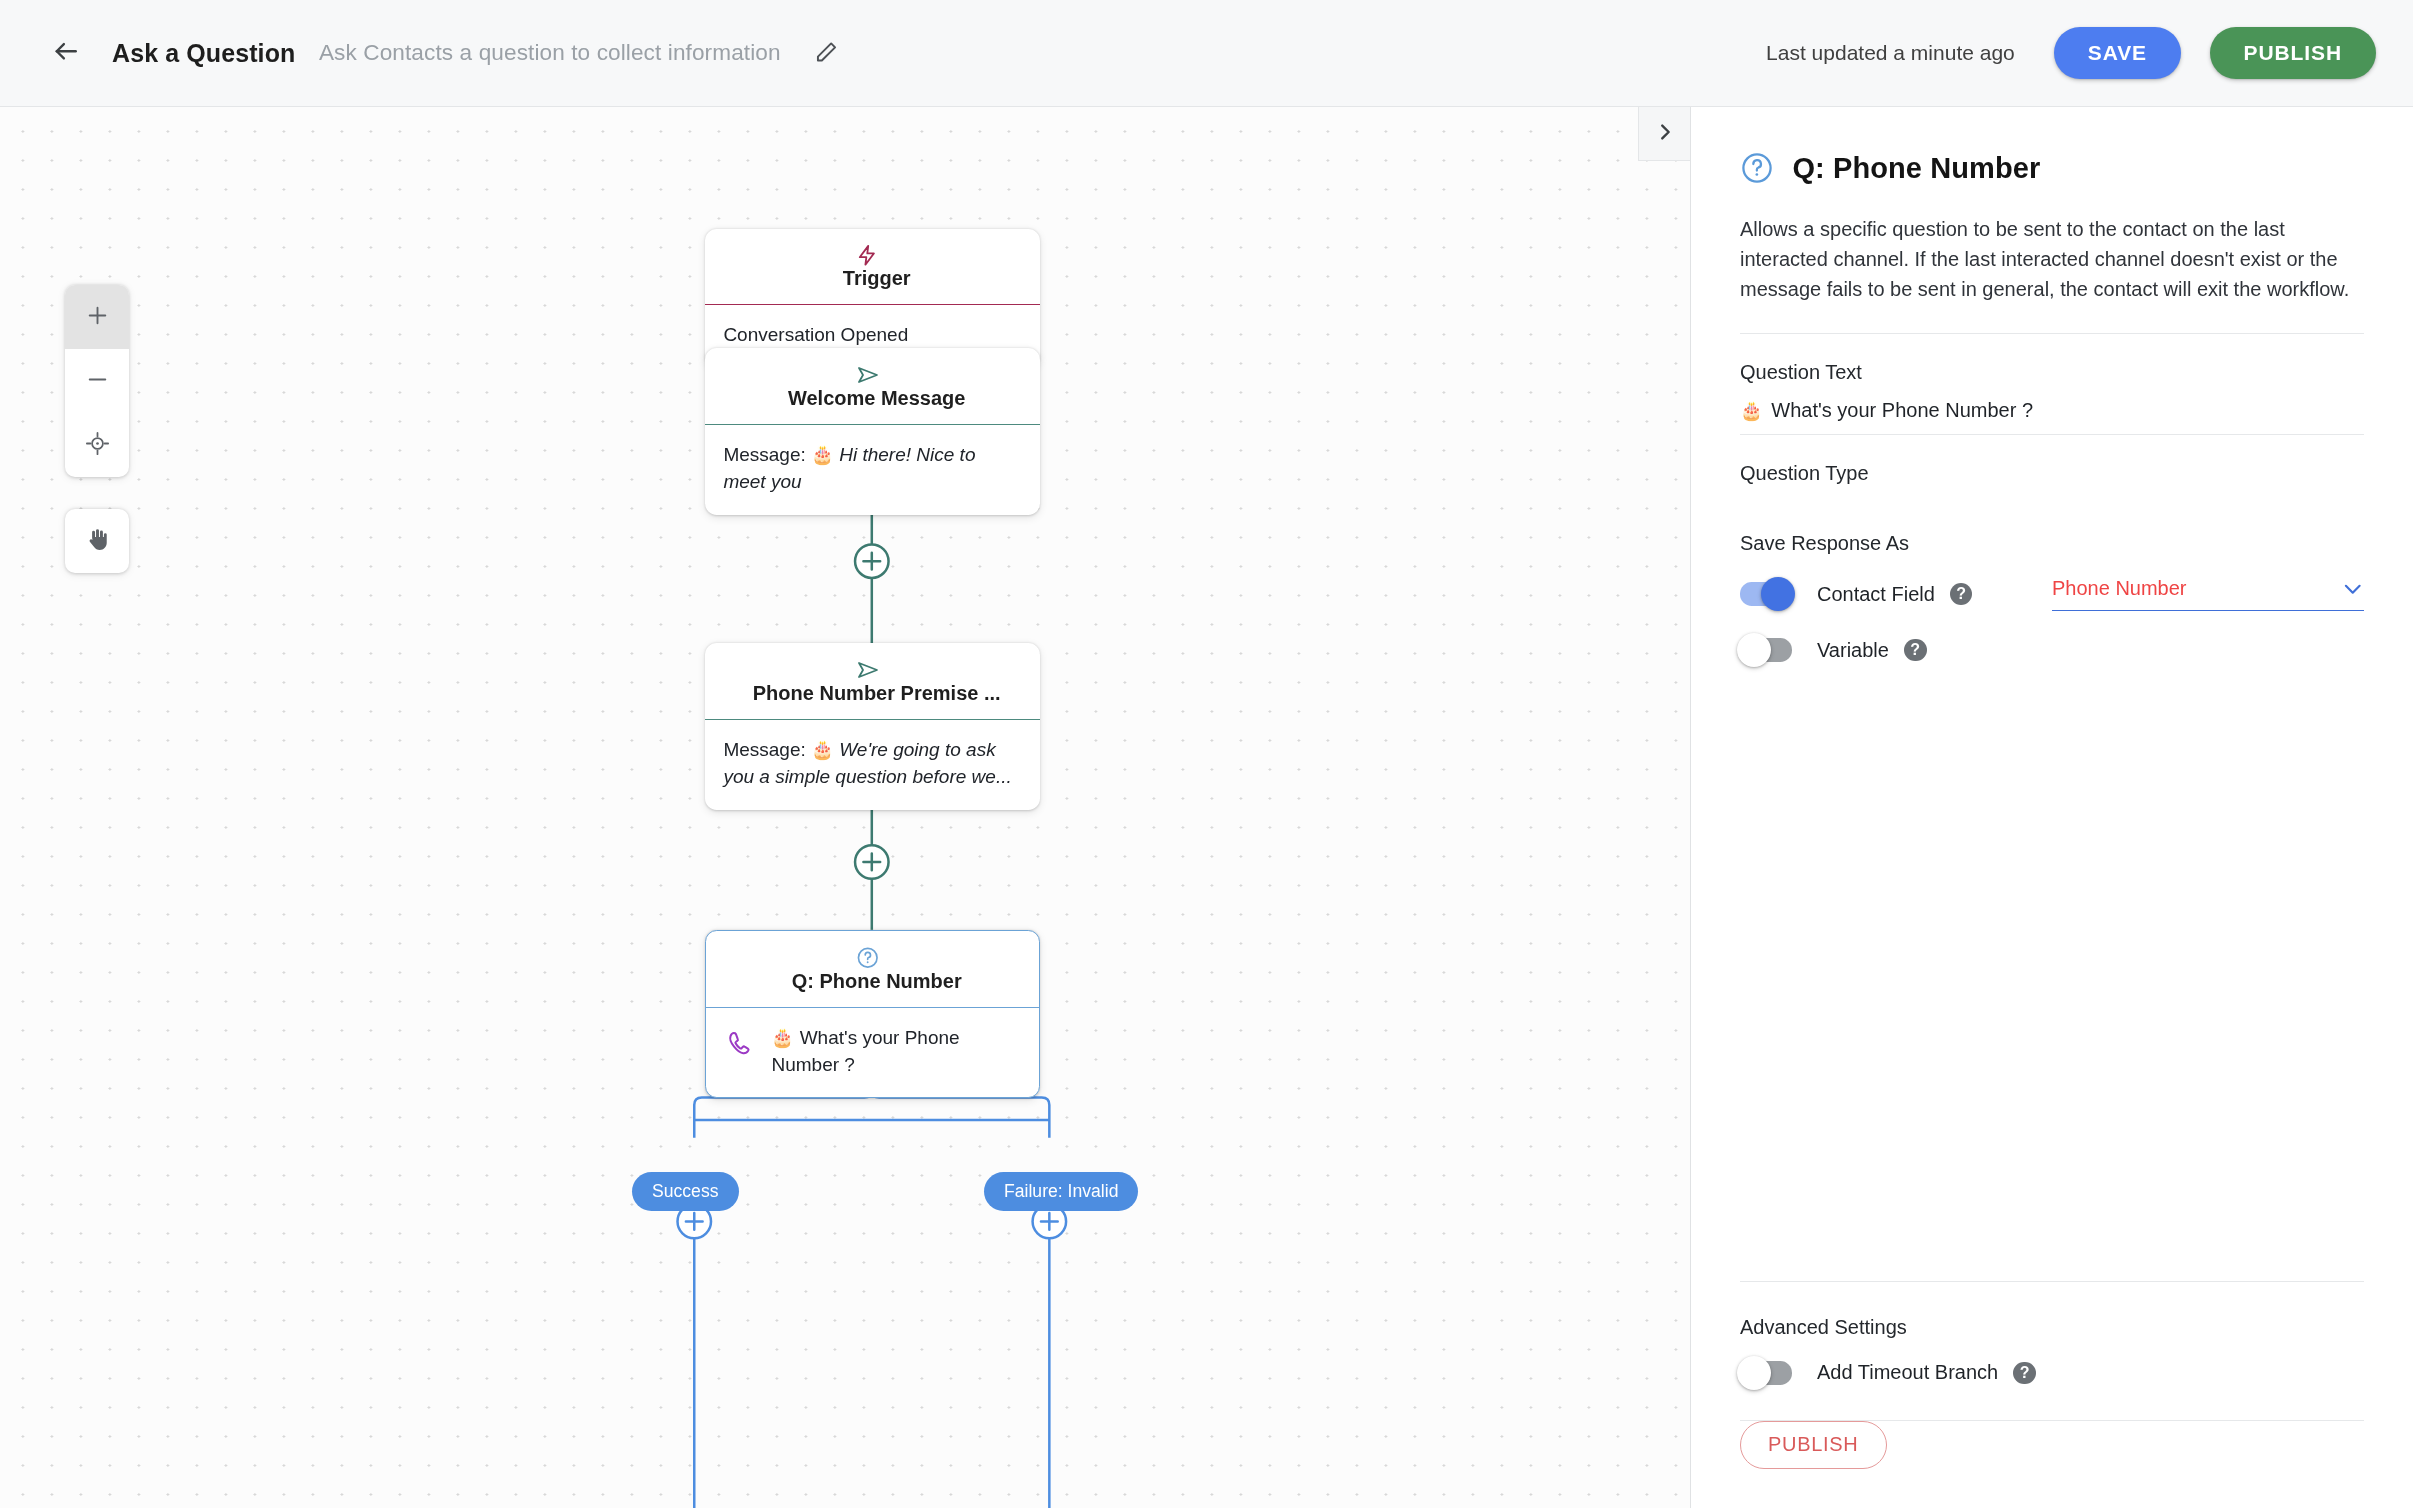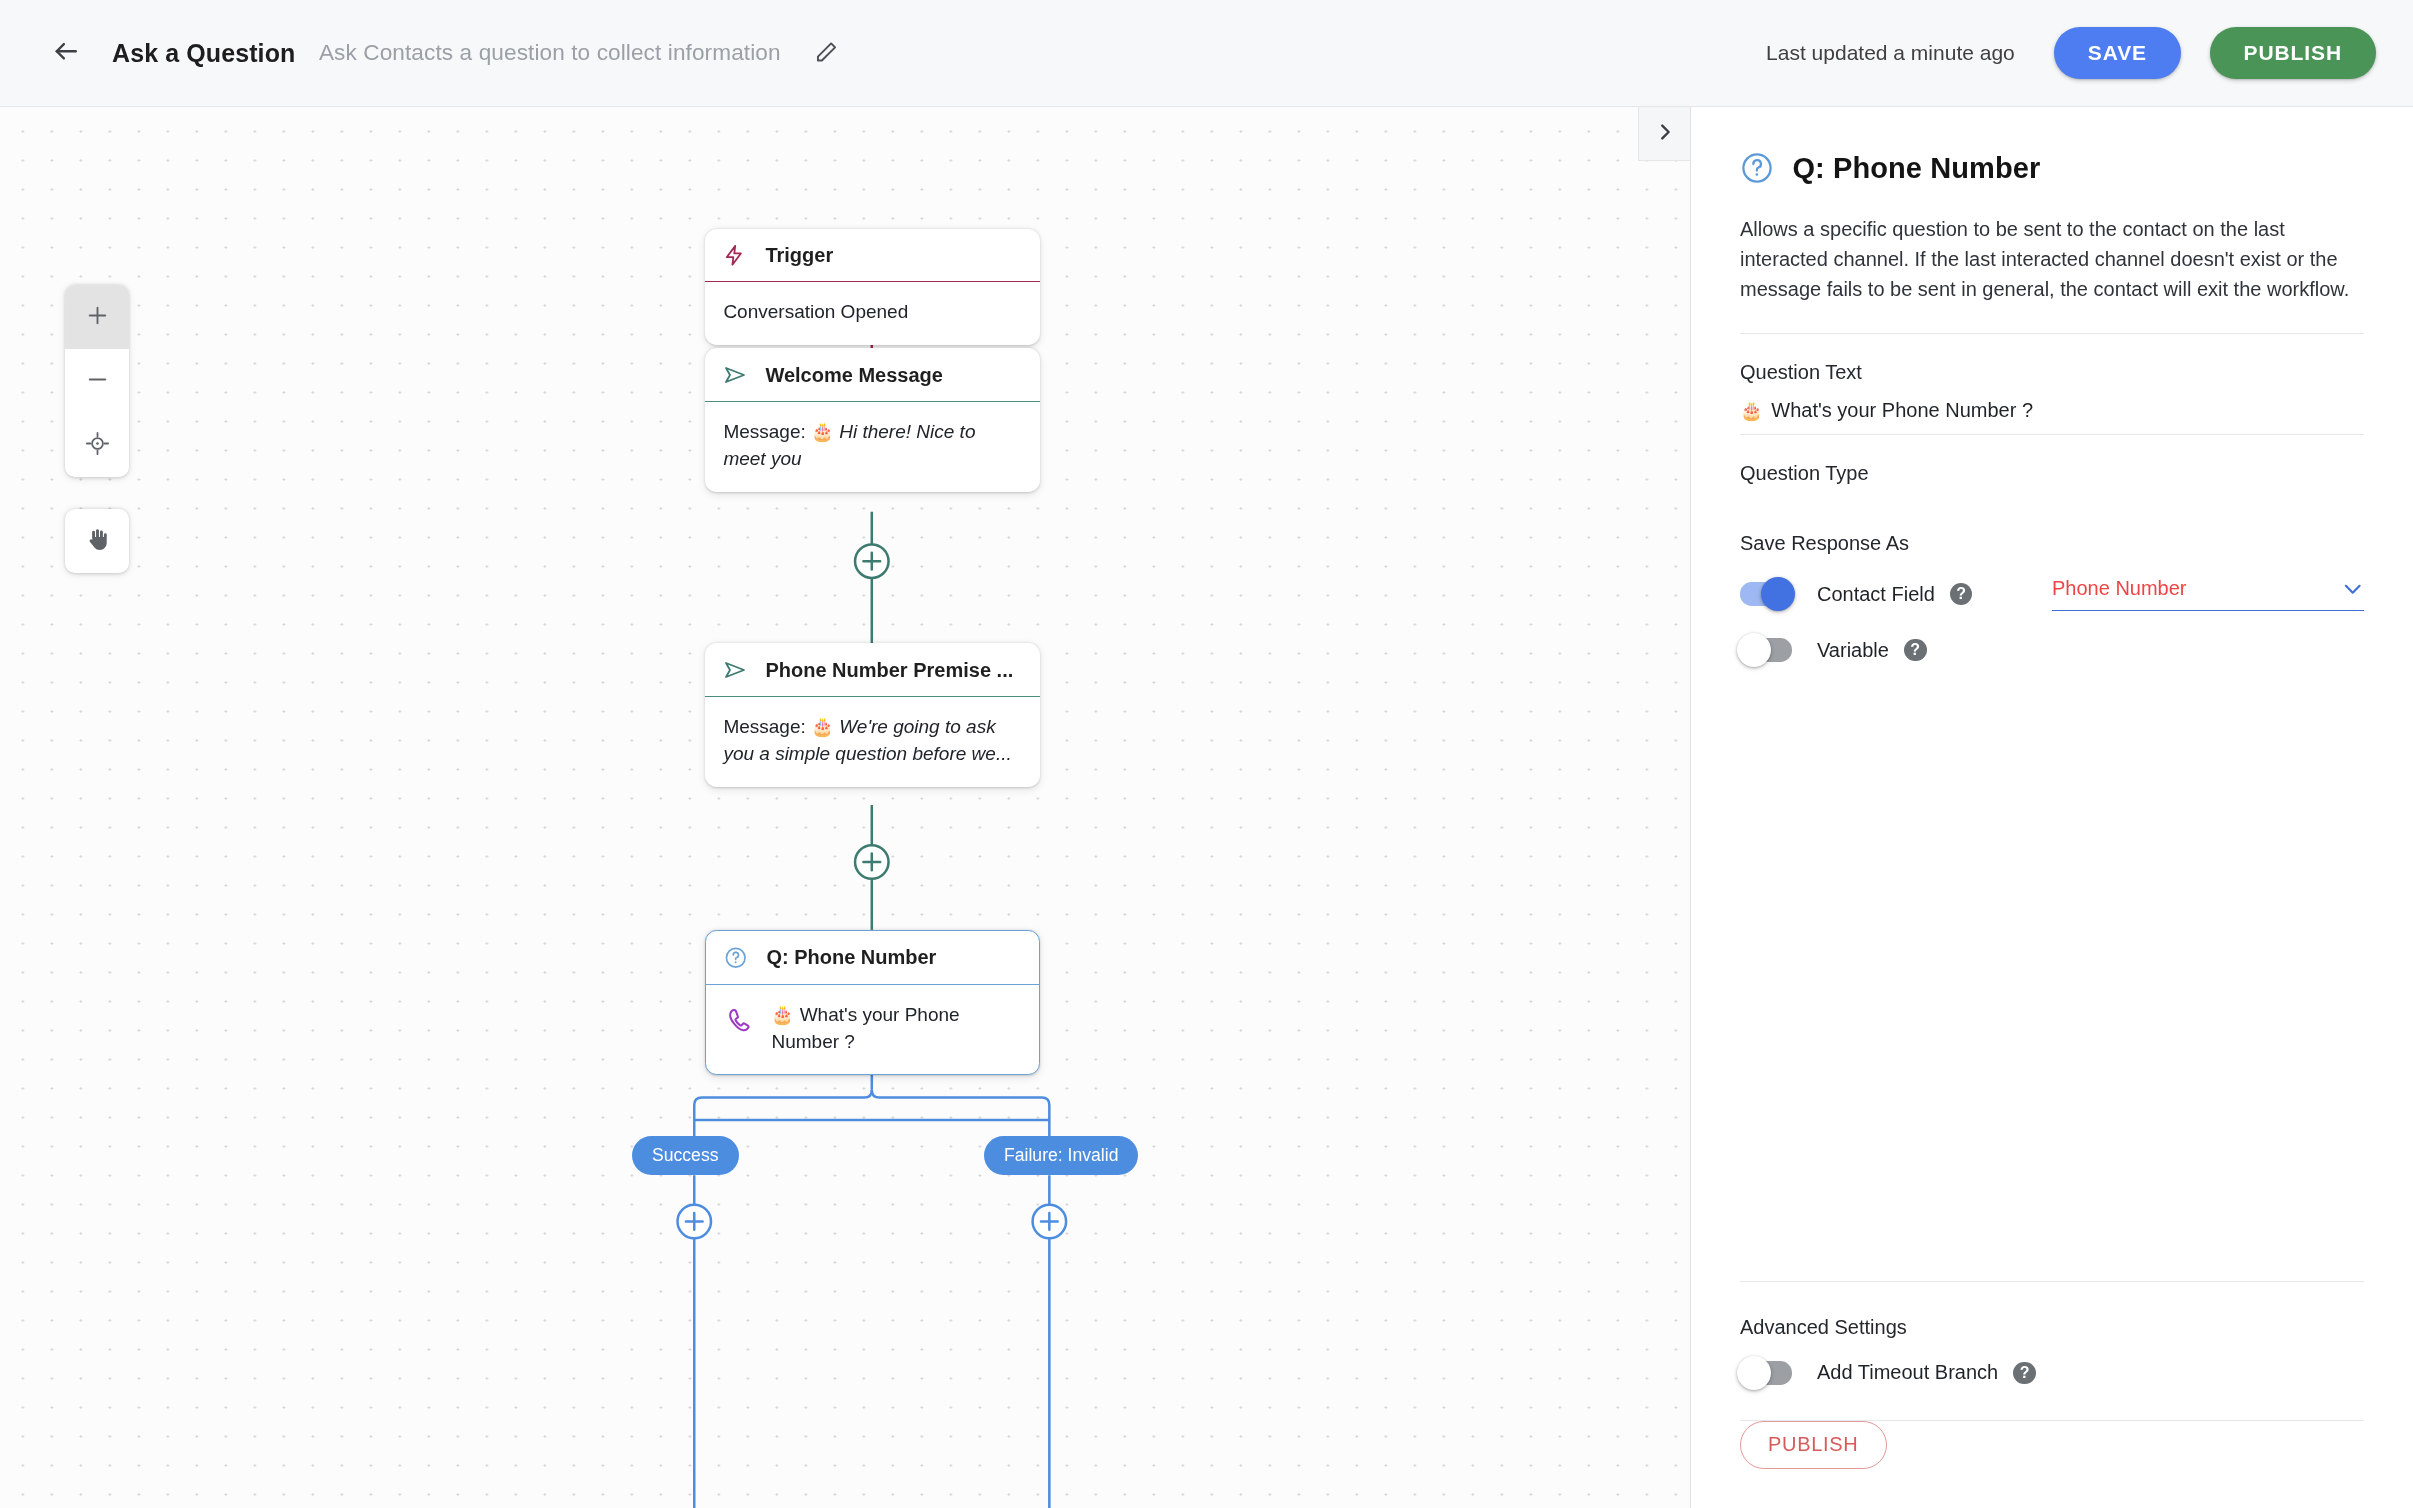--- a/index.html
+++ b/index.html
@@ -91,20 +91,21 @@
   
   .node {
     position: absolute; width: 335px; background: #fff;
     border-radius: 11.7px; z-index: 10;
     box-shadow: 0 0.8px 2.5px rgba(0,0,0,.17), 0 2.5px 8.4px rgba(0,0,0,.09);
     cursor: pointer; overflow: hidden;
   }
   .node-head {
     display: flex; align-items: center; padding: 15px 20px 14.2px 18.4px;
     border-bottom: 1.7px solid #cfd4d8;
+    flex-direction: column;
   }
   .node-head .nicon { width: 32px; display: flex; align-items: center; flex: 0 0 auto; }
   .node-title {
     font-size: 20px; font-weight: bold; color: #1f1f1f;
     margin-left: 10px; white-space: nowrap; overflow: hidden; text-overflow: ellipsis;
   }
   .node-body { padding: 17px 20px 18.4px 18.4px; font-size: 19px; color: #20242a; line-height: 1.42; }
   .node-body .msg-label { font-style: normal; }
   .node-body .msg-text { font-style: italic; }
   .node-trigger .node-head { border-bottom-color: #a32a52; }
@@ -114,21 +115,21 @@
   }
   .node-q .node-head { border-bottom-color: #6ba3d6; border-bottom-width: 1.7px; }
   .node-q .node-body { display: flex; align-items: flex-start; padding-left: 20px; }
   .node-q .qbody-icon { flex: 0 0 auto; margin-right: 17px; margin-top: 5px; }
   .emoji { font-size: 18.4px; }
 
   .branch-pill {
     position: absolute; z-index: 12;
     background: #4d8de0; color: #fff;
     font-size: 17.6px; border-radius: 25px;
-    padding: 9.2px 20px; white-space: nowrap; cursor: pointer;
+    padding: 9.2px 20px; white-space: nowrap; cursor: pointer; margin-top: 36px;
   }
 
   
   .panel {
     width: 723px; flex: 0 0 723px; background: #fff;
     border-left: 0.8px solid #e0e2e4;
     display: flex; flex-direction: column;
     position: relative; z-index: 30;
   }
   .panel-scroll { flex: 1; overflow: hidden; padding: 44px 49px 0 49px; display: flex; flex-direction: column; }

